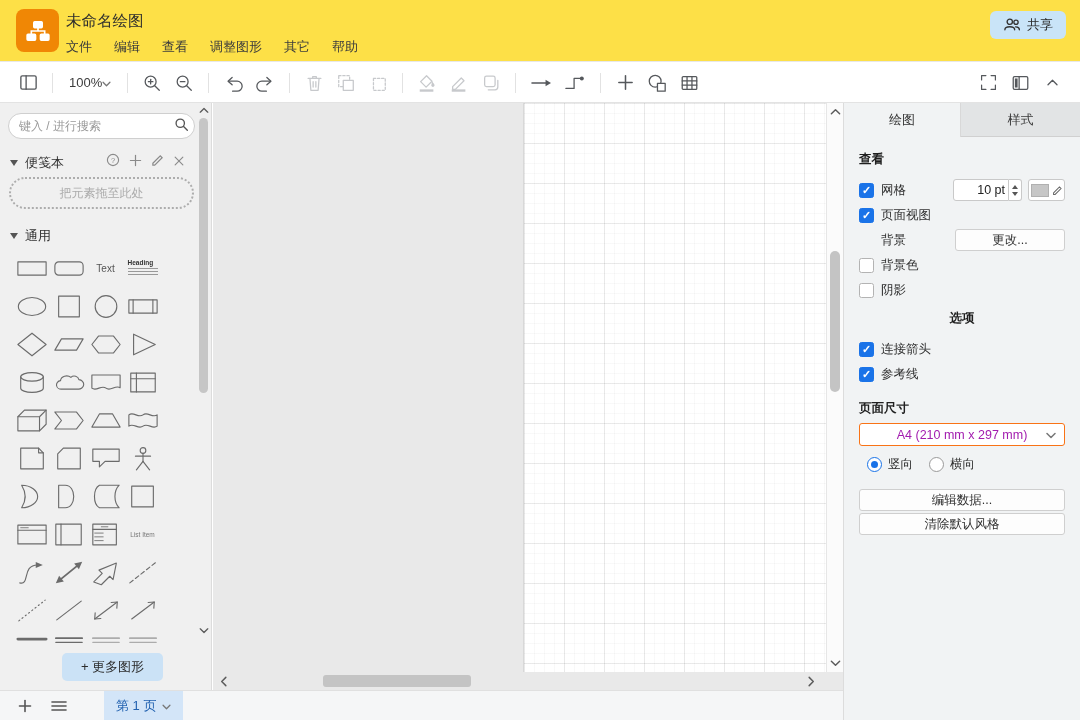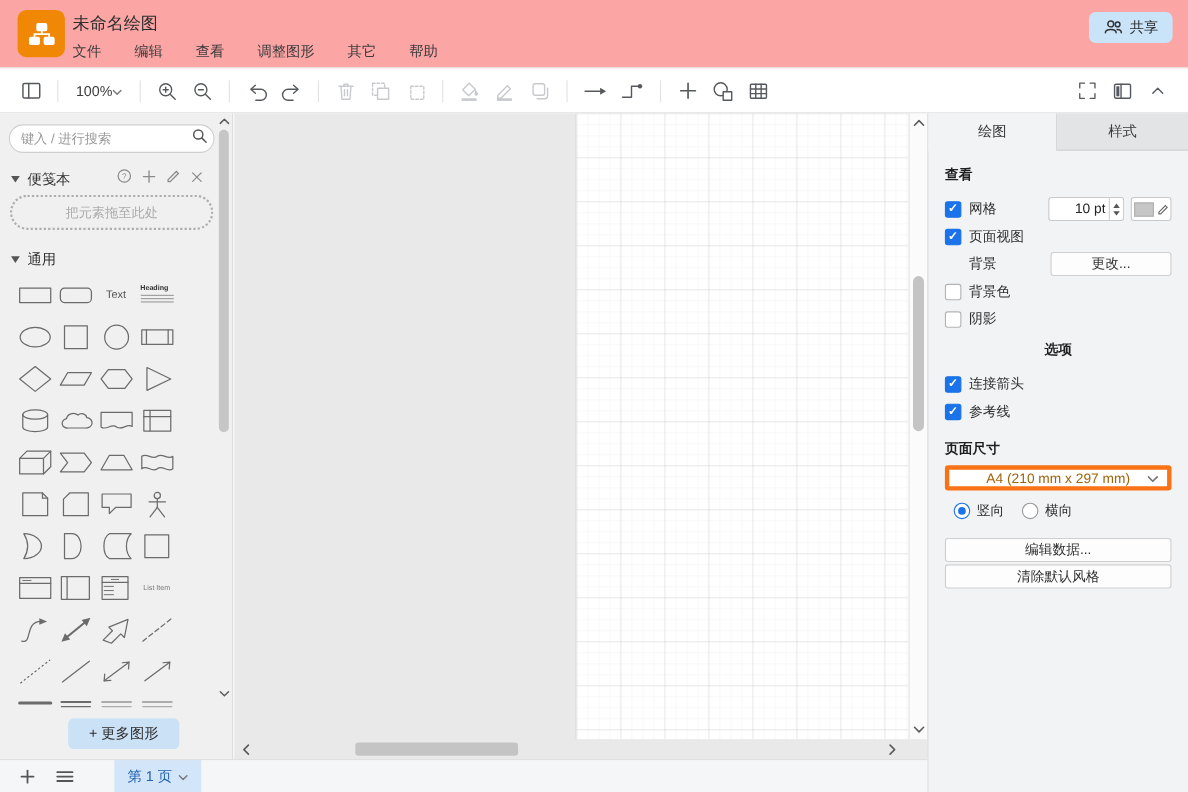--- a/index.html
+++ b/index.html
@@ -3,24 +3,24 @@
 <meta charset="utf-8">
 <style>
   * { margin:0; padding:0; box-sizing:border-box; }
   html,body { background:#fff; }
   #app{
     position:relative; width:1080px; height:720px; overflow:hidden;
     font-family:"Liberation Sans", sans-serif; color:#333; background:#fff;
     -webkit-font-smoothing:antialiased;
   }
   
-  .header{position:absolute;left:0;top:0;width:1080px;height:62px;background:#fca5a5;border-bottom:1px solid #e8e8e8;}
+  .header{position:absolute;left:0;top:0;width:1080px;height:62px;background:#fde047;border-bottom:1px solid #e8e8e8;}
   .logo{position:absolute;left:16px;top:9px;width:43px;height:43px;border-radius:8px;background:#f08705;display:flex;align-items:center;justify-content:center;}
   .doc-title{position:absolute;left:66px;top:11px;font-size:15.5px;color:#2d2d2d;}
-  .menubar{position:absolute;left:66px;top:38px;display:flex;gap:30px;font-size:13px;color:#3c3c3c;}
+  .menubar{position:absolute;left:66px;top:38px;display:flex;gap:22px;font-size:13px;color:#3c3c3c;}
   .menu-item{cursor:default;}
   .share-btn{position:absolute;right:14px;top:11px;height:28px;padding:0 13px;background:#c9e4f8;border-radius:6px;display:flex;align-items:center;gap:6px;font-size:13px;color:#2b2b2b;}
   
   .toolbar{position:absolute;left:0;top:63px;width:1080px;height:40px;background:#fff;border-bottom:1px solid #e3e3e3;display:flex;align-items:center;padding:0 12px;}
   .tb-btn{height:30px;min-width:32px;padding:0 5px;display:flex;align-items:center;justify-content:center;border-radius:4px;color:#55585c;}
   .tb-btn svg{stroke:#55585c;fill:none;stroke-width:1.4;stroke-linecap:round;stroke-linejoin:round;}
   .tb-btn.disabled svg{stroke:#c7c9cc;}
   .tb-btn.disabled svg .fillp{fill:#c7c9cc;}
   .tb-btn svg .fillp{fill:#55585c;stroke:none;}
   .tb-sep{width:1px;height:20px;background:#e2e2e2;margin:0 8px;}
@@ -83,21 +83,21 @@
   .grid-ctrl{margin-left:auto;display:flex;align-items:center;}
   .num-input{width:56px;height:22px;border:1px solid #c9c9c9;border-radius:3px 0 0 3px;background:#fff;display:flex;align-items:center;}
   .num-input input{width:100%;border:none;outline:none;text-align:right;font-size:12.5px;color:#222;padding-right:3px;background:transparent;font-family:"Liberation Sans",sans-serif;}
   .spinner{width:13px;height:22px;border:1px solid #c9c9c9;border-left:none;border-radius:0 3px 3px 0;background:#fff;display:flex;flex-direction:column;align-items:center;justify-content:center;gap:3px;}
   .spin-up{width:0;height:0;border-left:3.5px solid transparent;border-right:3.5px solid transparent;border-bottom:4.5px solid #555;}
   .spin-dn{width:0;height:0;border-left:3.5px solid transparent;border-right:3.5px solid transparent;border-top:4.5px solid #555;}
   .color-btn{margin-left:6px;width:37px;height:22px;border:1px solid #c9c9c9;border-radius:3px;background:#fff;display:flex;align-items:center;justify-content:center;gap:3px;}
   .swatch{width:18px;height:13px;background:#c6c6c6;border:1px solid #b0b0b0;}
   .fp-btn{height:22px;border:1px solid #cfcfcf;border-radius:3px;background:#fdfdfd;display:flex;align-items:center;justify-content:center;font-size:12.5px;color:#2f2f2f;}
   .change-btn{margin-left:auto;width:110px;}
-  .select{margin-top:6px;height:23px;border:4px solid #f97316;border-radius:3px;background:#fff;display:flex;align-items:center;justify-content:center;position:relative;font-size:12.5px;color:#a16207;}
+  .select{margin-top:6px;height:23px;border:1px solid #f97316;border-radius:3px;background:#fff;display:flex;align-items:center;justify-content:center;position:relative;font-size:12.5px;color:#a21caf;}
   .select .chev{position:absolute;right:8px;}
   .radio-row{display:flex;align-items:center;gap:16px;margin:10px 0 0 8px;}
   .radio-opt{display:flex;align-items:center;gap:6px;}
   .radio{width:15px;height:15px;border:1px solid #9a9a9a;border-radius:50%;background:#fff;position:relative;flex:none;}
   .radio.selected{border-color:#1a73e8;}
   .radio.selected::after{content:"";position:absolute;left:3px;top:3px;width:7px;height:7px;border-radius:50%;background:#1a73e8;}
   .stack-btn{margin-top:2px;}
   
   .footer{position:absolute;left:0;bottom:0;width:843px;height:30px;background:#f5f6f7;border-top:1px solid #e0e0e0;display:flex;align-items:center;}
   .ft-btn{width:34px;height:30px;display:flex;align-items:center;justify-content:center;}

